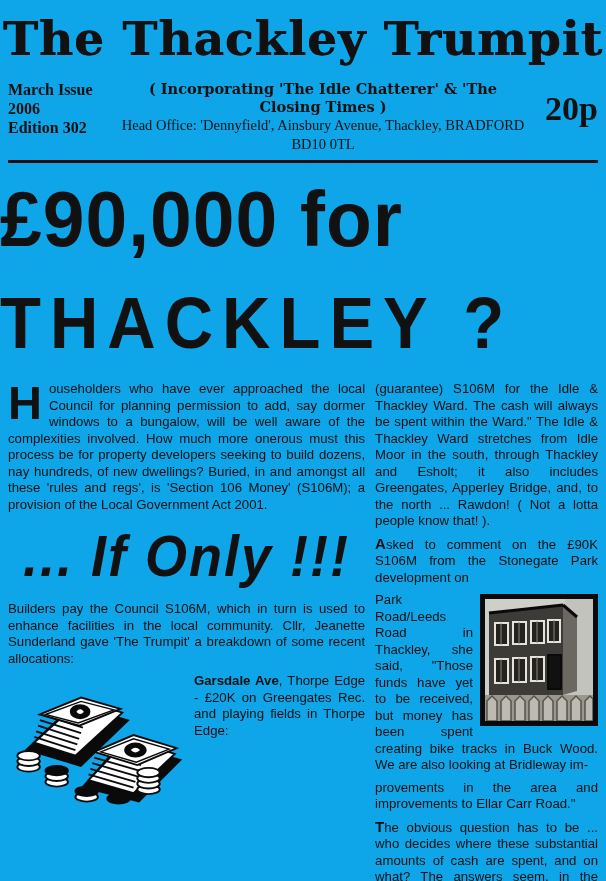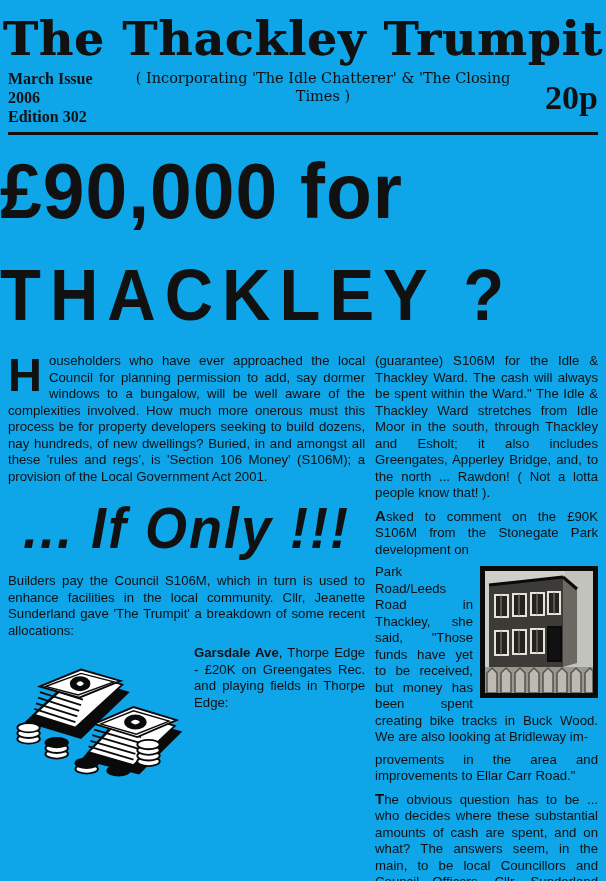--- a/index.html
+++ b/index.html
@@ -8,28 +8,28 @@
     background:#0ea5e9;color:#111;
     font-family:"Liberation Sans",sans-serif;
   }
   
   .masthead{padding-top:14px;text-align:center;}
   .mast-title{
     font-family:"DejaVu Serif",serif;font-weight:700;
     font-size:47px;line-height:50px;letter-spacing:1px;
     text-shadow:0.6px 0 0 #111;
   }
-  .mast-row{display:flex;align-items:flex-start;margin-top:5px;padding:0 8px;}
+  .mast-row{display:flex;align-items:flex-start;margin-top:16px;padding:0 8px;}
   .issue-block{
     width:110px;text-align:left;font-family:"Liberation Serif",serif;
     font-weight:700;font-size:16px;line-height:19px;
   }
   .mast-center{flex:1;text-align:center;}
   .incorporating{
-    font-family:"DejaVu Serif",serif;font-weight:400;
+    font-family:"DejaVu Serif",serif;font-weight:700;
     font-size:14.5px;line-height:18px;
   }
   .address,.contact{
     font-family:"Liberation Serif",serif;font-size:14.5px;line-height:19px;
   }
   .price{
     width:70px;text-align:right;font-family:"Liberation Serif",serif;
     font-weight:700;font-size:34px;line-height:34px;padding-top:12px;
   }
   .mast-rule{height:3px;background:#111;margin:6px 8px 0 8px;}
@@ -81,20 +81,21 @@
   <div class="masthead">
     <div class="mast-title">The Thackley Trumpit</div>
     <div class="mast-row">
       <div class="issue-block">
         <div>March Issue</div>
         <div>2006</div>
         <div>Edition 302</div>
       </div>
       <div class="mast-center">
         <div class="incorporating">( Incorporating 'The Idle Chatterer' &amp; 'The Closing Times )</div>
+        <div class="address">Head Office: 'Dennyfield', Ainsbury Avenue, Thackley, BRADFORD BD10 0TL</div>
       </div>
       <div class="price">20p</div>
     </div>
     <div class="mast-rule"></div>
   </div>
 
   <div class="headline">
     <div class="headline-l1">£90,000 for</div>
     <div class="headline-l2">THACKLEY ?</div>
   </div>

